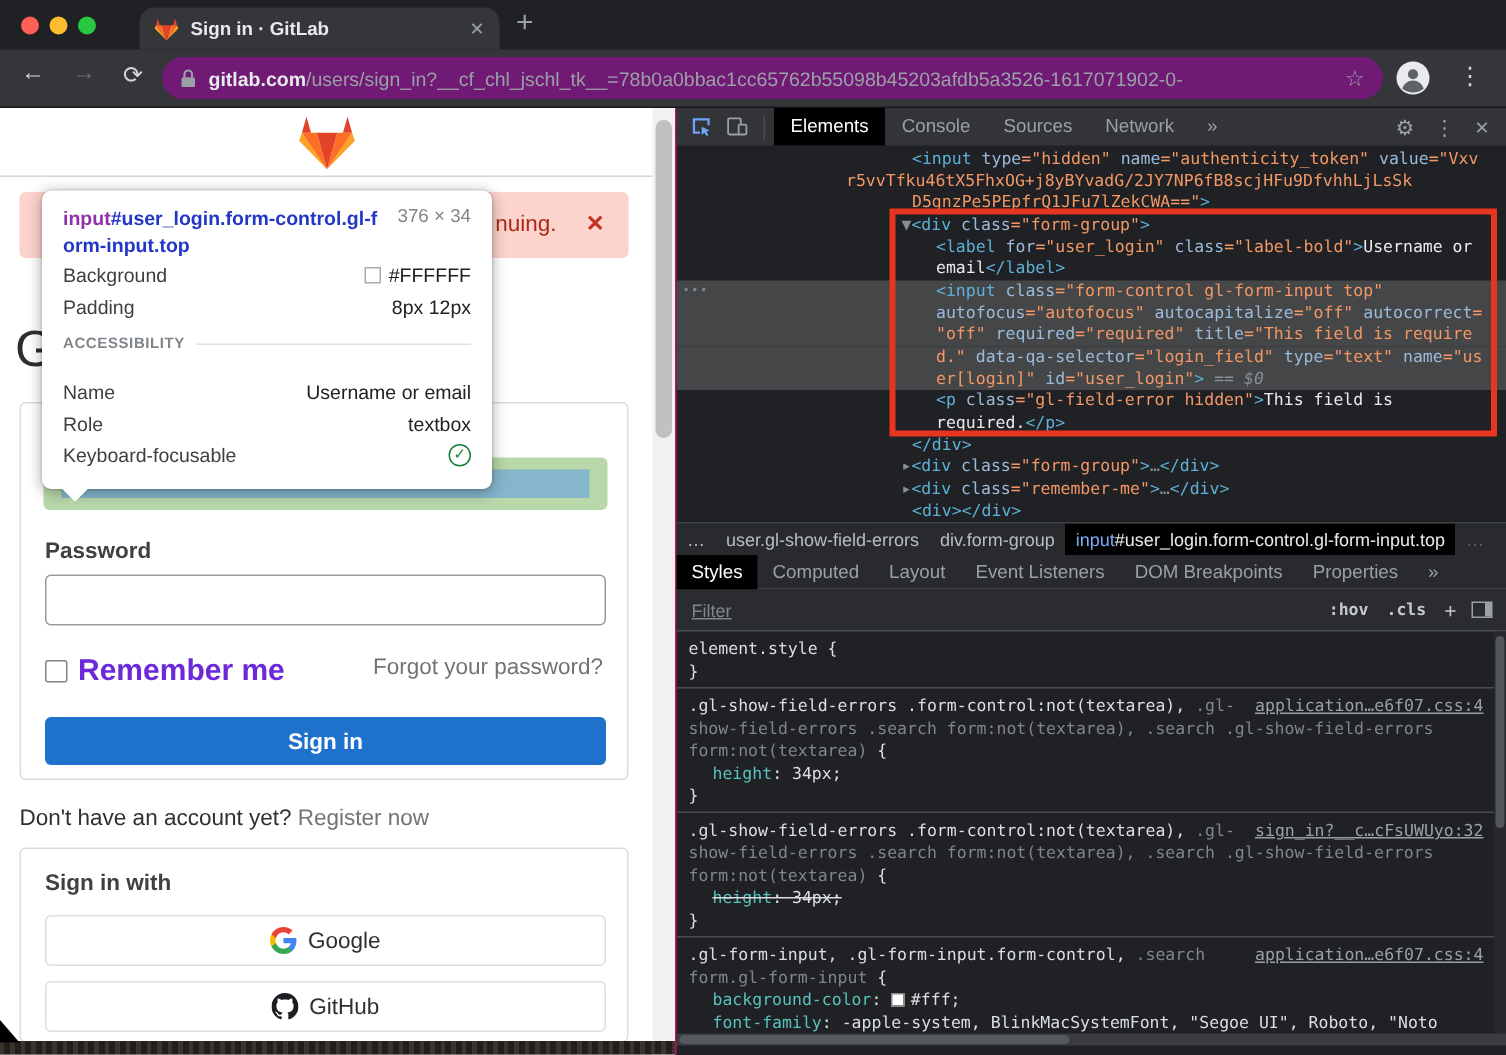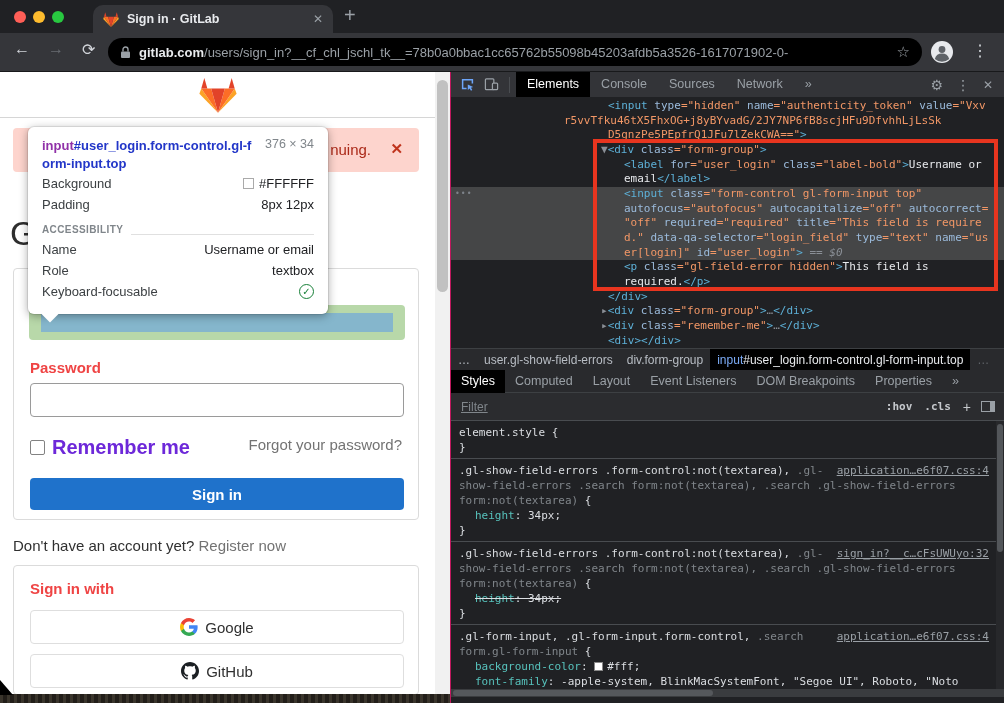--- a/index.html
+++ b/index.html
@@ -11,21 +11,21 @@
   .titlebar { position:absolute; left:0; top:0; width:1004px; height:33px; background:#202124; }
   .traffic { position:absolute; top:11px; width:12px; height:12px; border-radius:50%; }
   .t-red { left:14px; background:#ff5f57; } .t-yel { left:33px; background:#febc2e; } .t-grn { left:52px; background:#28c840; }
   .tab { position:absolute; left:93px; top:5px; width:240px; height:28px; background:#35363a;
     border-radius:10px 10px 0 0; display:flex; align-items:center; padding:0 10px; }
   .tab-title { color:#e8eaed; font-size:12.5px; margin-left:8px; flex:1; white-space:nowrap; overflow:hidden;font-weight:bold; }
   .tab-close { color:#9aa0a6; font-size:12px; cursor:default; }
   .newtab { position:absolute; left:344px; top:4px; color:#9aa0a6; font-size:20px; font-weight:300; }
   .toolbar { position:absolute; left:0; top:33px; width:1004px; height:39px; background:#35363a; border-bottom:1px solid #18191b; }
   .nav-ic { position:absolute; top:7px; font-size:16px; color:#d2d5da; }
-  .urlpill { position:absolute; left:108px; top:5px; width:814px; height:28px; border-radius:14px; background:#000000;
+  .urlpill { position:absolute; left:108px; top:5px; width:814px; height:28px; border-radius:14px; background:#701a75;
     display:flex; align-items:center; padding:0 12px; }
   .url { font-size:13px; white-space:nowrap; overflow:hidden; flex:1; margin-left:8px; }
   .url .host { color:#e8eaed; font-weight:bold; } .url .rest { color:#9aa0a6; }
   .star { color:#9aa0a6; font-size:15px; margin-left:6px; }
   .avatar { position:absolute; left:930px; top:7px; }
   .kebab { position:absolute; left:972px; top:8px; color:#d2d5da; font-size:16px; letter-spacing:0; }
 
   
   .content { position:absolute; left:0; top:72px; width:1004px; height:631px; }
   .pagearea { position:absolute; left:0; top:0; width:450px; height:631px; background:#fff; overflow:hidden; }
@@ -35,21 +35,21 @@
   .navbar { position:absolute; left:0; top:0; width:435px; height:46px; border-bottom:1px solid #d6d6d6; display:flex; align-items:center; justify-content:center; }
   .alert { position:absolute; left:13px; top:56px; width:406px; height:44px; background:#fdd4cd; border-radius:4px; }
   .alert-text { position:absolute; right:48px; top:13px; color:#ab2918; font-size:15px; }
   .alert-x { position:absolute; right:16px; top:12px; color:#c0341d; font-size:15px; font-weight:bold; }
   .bigG { position:absolute; left:10px; top:142px; font-size:34px; color:#2e2e2e; font-weight:500; }
   .card { position:absolute; left:13px; width:406px; background:#fff; border:1px solid #dbdbdb; border-radius:4px; }
   .card1 { top:196px; height:252px; }
   .card2 { top:493px; height:130px; }
   .hl-green { position:absolute; left:15px; top:36px; width:376px; height:35px; background:rgba(147,196,125,.66); border-radius:4px; }
   .hl-blue { position:absolute; left:12px; top:8px; width:352px; height:19px; background:rgba(111,168,220,.7); }
-  .flabel { position:absolute; left:16px; font-size:15px; font-weight:bold; color:#ef4444; }
+  .flabel { position:absolute; left:16px; font-size:15px; font-weight:bold; color:#404040; }
   .pw-input { position:absolute; left:16px; top:114px; width:374px; height:34px; border:1px solid #9a9a9a; border-radius:4px; background:#fff; }
   .remember { position:absolute; left:16px; top:167px; display:flex; align-items:center; }
   .chk { width:15px; height:15px; border:1px solid #828282; border-radius:2px; background:#fff; margin-right:7px; }
   .link { color:#737373; font-size:15px; text-decoration:none; }
   .forgot { position:absolute; right:16px; top:167px; }
   .signin { position:absolute; left:16px; top:209px; width:374px; height:32px; background:#1f72cb; border:none; border-radius:4px;
     color:#fff; font-size:15px; font-weight:bold; font-family:"Liberation Sans",sans-serif; }
   .register { position:absolute; left:13px; top:465px; font-size:15px; color:#303030; }
   .social-btn { position:absolute; left:16px; width:374px; height:34px; background:#fff; border:1px solid #dedede; border-radius:4px;
     display:flex; align-items:center; justify-content:center; gap:7px; font-size:15px; color:#303030; }
@@ -63,21 +63,21 @@
   .tooltip { position:absolute; left:28px; top:55px; width:300px; background:#fff; border-radius:6px; z-index:50;
     box-shadow:0 2px 10px rgba(0,0,0,.35), 0 0 0 1px rgba(0,0,0,.08); padding:10px 14px 12px; }
   .tooltip:after { content:""; position:absolute; left:16px; bottom:-6px; width:12px; height:12px; background:#fff; transform:rotate(45deg); }
   .tt-head { display:flex; align-items:flex-start; }
   .tt-sel { font-size:13px; font-weight:bold; word-break:break-all; flex:1; line-height:18px; }
   .tt-sel .tag { color:#9031a8; } .tt-sel .rest { color:#2236c8; }
   .tt-size { color:#80868b; font-size:12.5px; white-space:nowrap; margin-left:10px; }
   .tt-row { display:flex; justify-content:space-between; font-size:13px; color:#3c4043; line-height:21px; }
   .tt-row .val { color:#202124; display:flex; align-items:center; gap:5px; }
   .swatch-w { width:11px; height:11px; border:1px solid #aaa; background:#fff; display:inline-block; }
-  .tt-sec { display:flex; align-items:flex-end; margin:9px 0 4px; }
+  .tt-sec { display:flex; align-items:center; margin:9px 0 16px; }
   .tt-sec span { font-size:10px; font-weight:bold; letter-spacing:.4px; color:#80868b; }
   .tt-sec i { flex:1; height:1px; background:#e0e0e0; margin-left:8px; }
   .a11y-ok { width:15px; height:15px; border:1.5px solid #188038; border-radius:50%; color:#188038; font-size:10px;
     display:flex; align-items:center; justify-content:center; }
 
   
   .dt-toolbar { position:absolute; left:0; top:0; width:554px; height:25px; background:#333438; display:flex; align-items:center; }
   .dt-ic { margin-left:9px; display:flex; align-items:center; }
   .dt-sep { width:1px; height:16px; background:#4a4d51; margin:0 6px 0 10px; }
   .dtab, .stab { display:inline-block; padding:0 11px; line-height:25px; font-size:12.5px; color:#9aa0a6; }

